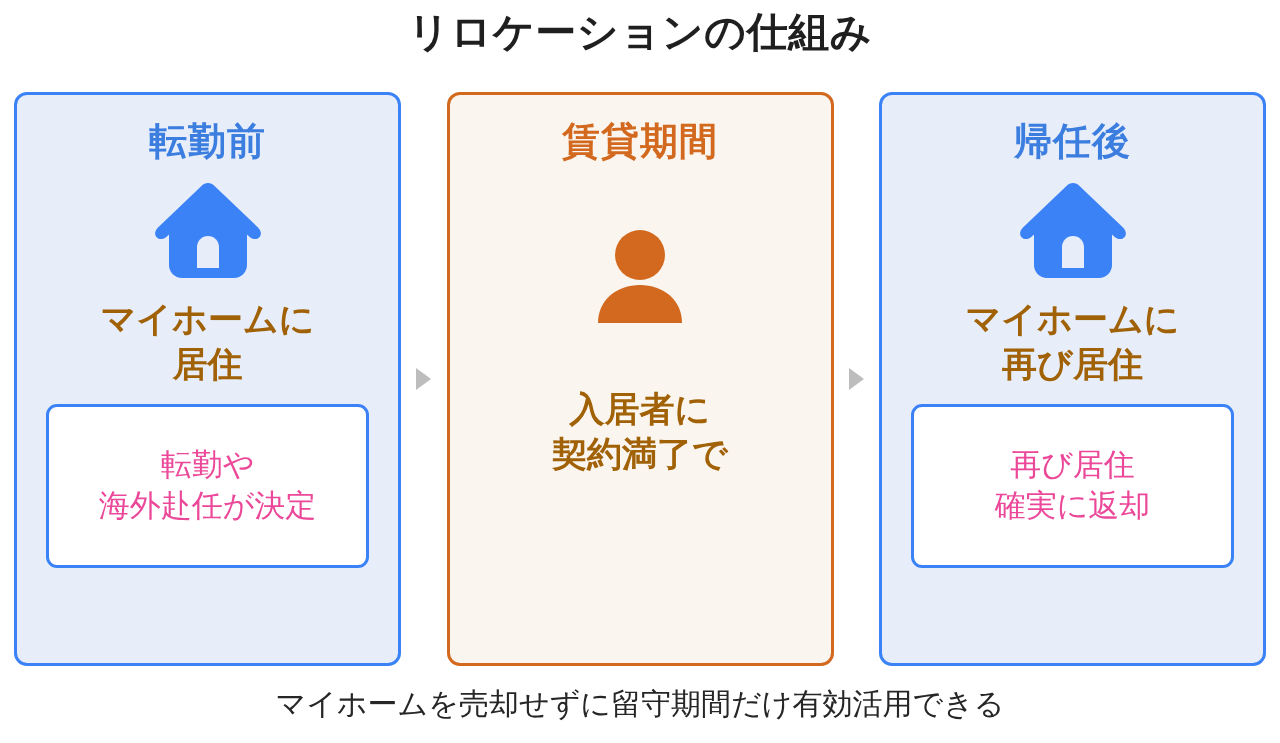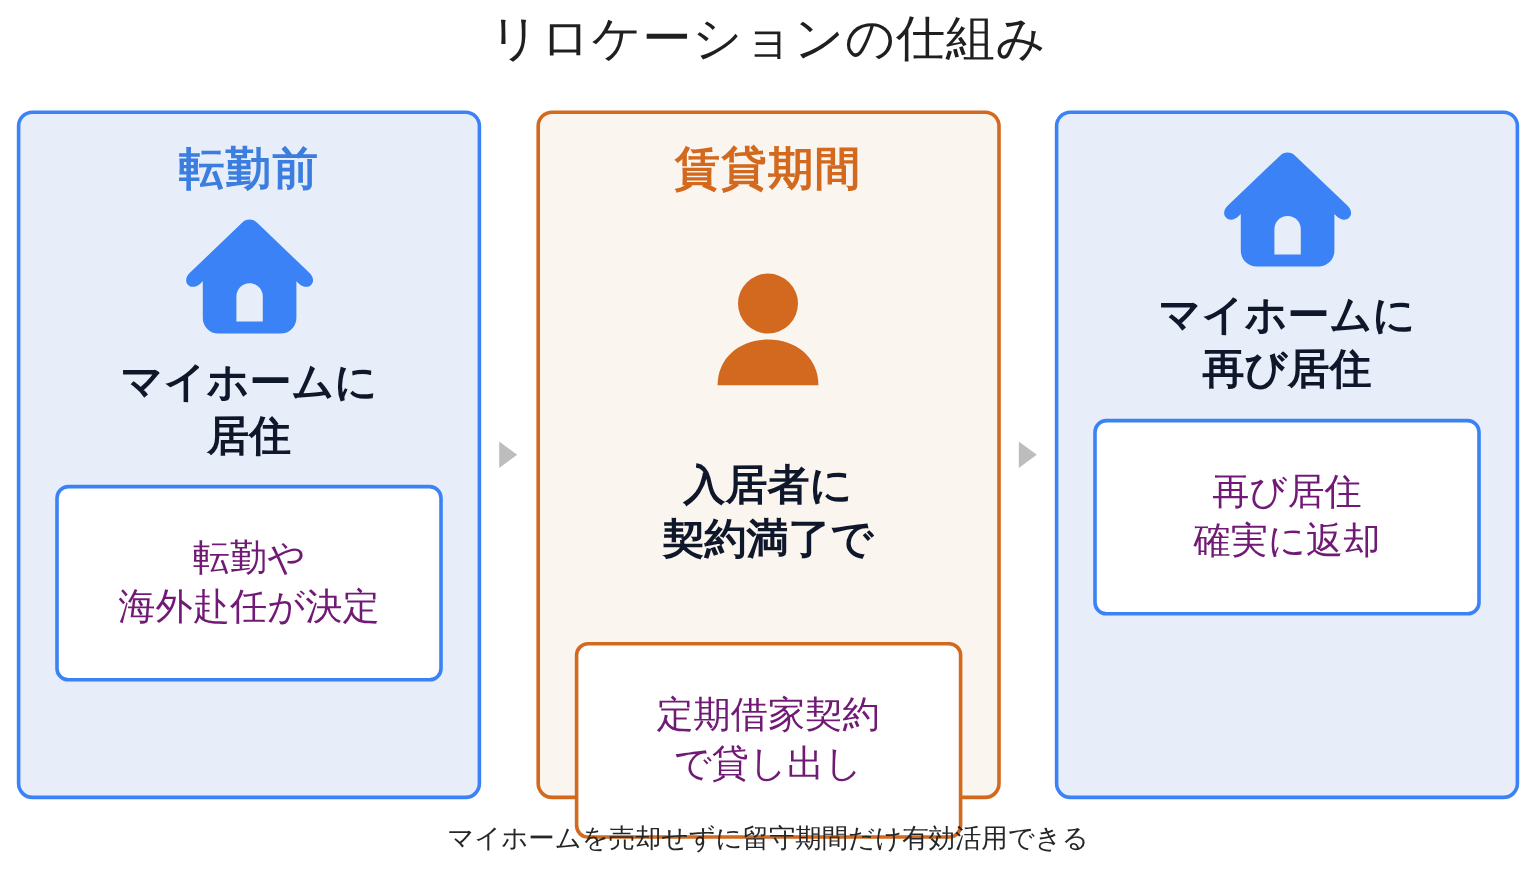--- a/index.html
+++ b/index.html
@@ -22,21 +22,21 @@
   }
 
   
   .diagram-title {
     position: absolute;
     top: 8px;
     left: 0;
     width: 1280px;
     text-align: center;
     font-size: 41px;
-    font-weight: 400;
+    font-weight: 700;
     color: #1f1f1f;
     letter-spacing: 0.5px;
     line-height: 1.2;
   }
 
   
   .flow-row {
     position: absolute;
     top: 92px;
     left: 14px;
@@ -83,41 +83,41 @@
     display: flex;
     align-items: center;
     justify-content: center;
     margin-bottom: 12px;
   }
   .stage-icon svg { display: block; }
 
   .stage-caption {
     font-size: 35px;
     font-weight: 700;
-    color: #0f172a;
+    color: #a16207;
     line-height: 1.28;
     text-align: center;
     margin-bottom: 18px;
     white-space: pre-line;
   }
 
   .detail-box {
     box-sizing: border-box;
     width: 323px;
     min-height: 164px;
     border-radius: 11px;
     border: 3px solid #3b82f6;
     background: #ffffff;
     display: flex;
     align-items: center;
     justify-content: center;
     text-align: center;
     font-size: 31px;
     font-weight: 400;
-    color: #701a75;
+    color: #ec4899;
     line-height: 1.32;
     white-space: pre-line;
     padding: 6px 8px;
   }
   .stage-card.accent .detail-box {
     border-color: #d2691e;
   }
 
   
   .flow-arrow {
@@ -135,21 +135,21 @@
     border-left: 15px solid #bdbdbd;
   }
 
   
   .diagram-footer {
     position: absolute;
     top: 686px;
     left: 0;
     width: 1280px;
     text-align: center;
-    font-size: 22px;
+    font-size: 30px;
     font-weight: 400;
     color: #262626;
     line-height: 1.2;
   }
 </style>
 </head>
 <body>
 
 <div class="page">
 
@@ -178,29 +178,28 @@
     <div class="stage-card accent">
       <div class="stage-heading">賃貸期間</div>
       <div class="stage-icon">
         <svg width="112" height="104" viewBox="0 0 112 104" aria-hidden="true">
           <circle cx="56" cy="31" r="25" fill="#d2691e"></circle>
           <path d="M14 99 C14 75.8 32.8 61 56 61 C79.2 61 98 75.8 98 99 Z" fill="#d2691e"></path>
         </svg>
       </div>
       <div class="stage-caption">入居者に
 契約満了で</div>
-      <div class="detail-box">定期借家契約
-で貸し出し</div>
     </div>
 
     <div class="flow-arrow">
       <div class="arrow-glyph"></div>
     </div>
 
     <div class="stage-card">
+      <div class="stage-heading">帰任後</div>
       <div class="stage-icon">
         <svg width="112" height="104" viewBox="0 0 112 104" aria-hidden="true">
           <path d="M56 4 C58.5 4 60.5 5 62.3 6.7 L106 48.5 C109.2 51.6 109.8 55.6 107.4 58.2 C105 60.8 100.6 60.7 97.4 57.7 L95 55.4 L95 86 C95 93.2 89.2 99 82 99 L30 99 C22.8 99 17 93.2 17 86 L17 55.4 L14.6 57.7 C11.4 60.7 7 60.8 4.6 58.2 C2.2 55.6 2.8 51.6 6 48.5 L49.7 6.7 C51.5 5 53.5 4 56 4 Z" fill="#3b82f6"></path>
           <path d="M56 57 C62.1 57 67 61.9 67 68 L67 89 L45 89 L45 68 C45 61.9 49.9 57 56 57 Z" fill="#e7eefa"></path>
         </svg>
       </div>
       <div class="stage-caption">マイホームに
 再び居住</div>
       <div class="detail-box">再び居住
 確実に返却</div>

